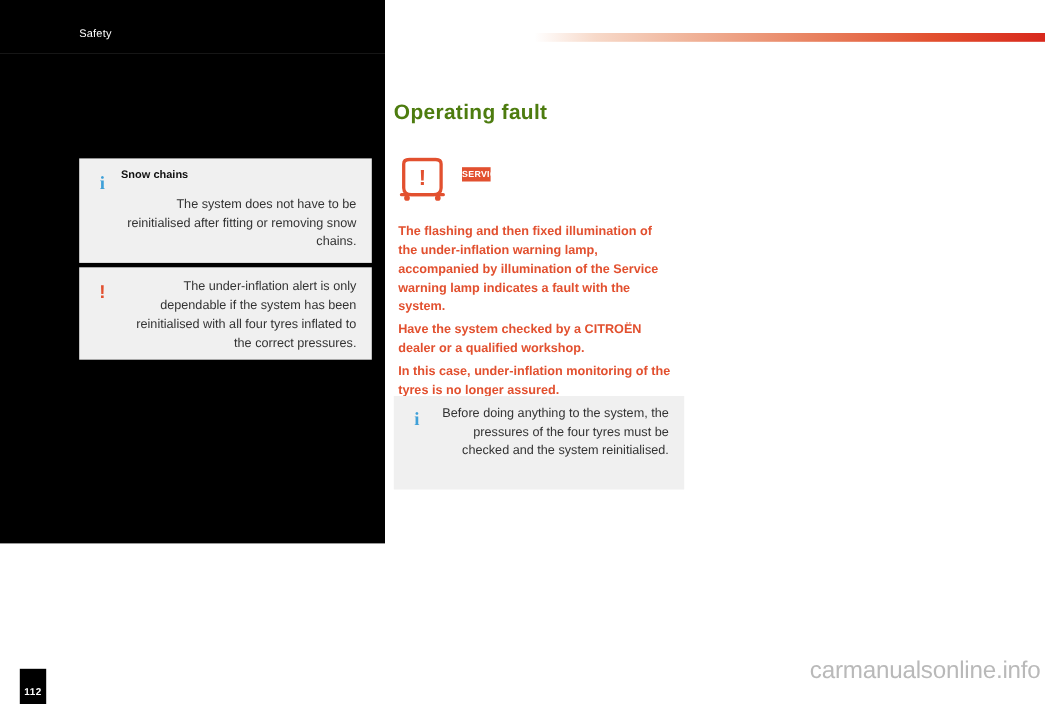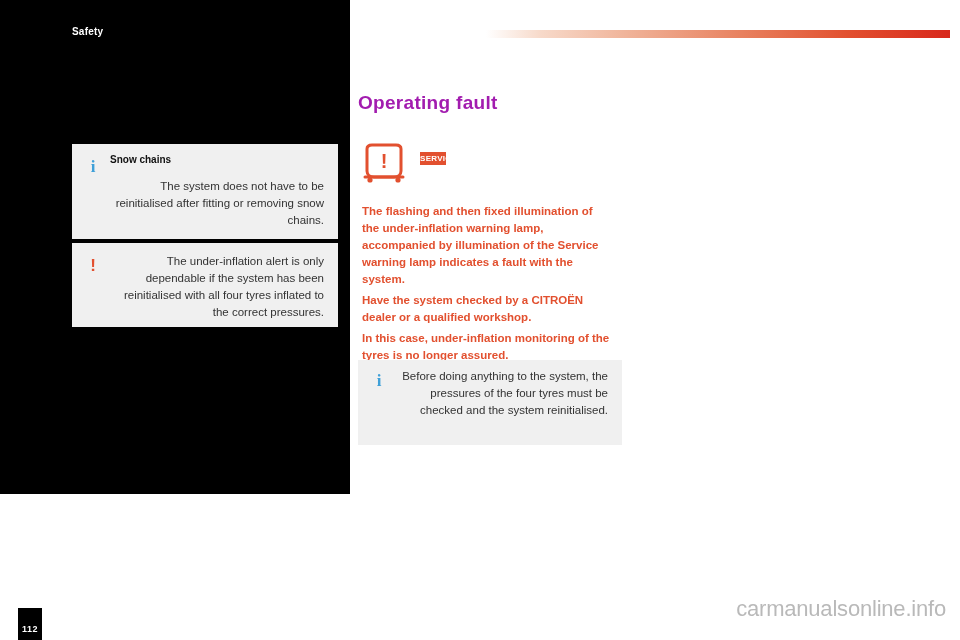--- a/index.html
+++ b/index.html
@@ -23,21 +23,21 @@
     top: 0;
     width: 350px;
     height: 49px;
     background: #000000;
   }
   .header-label {
     position: absolute;
     left: 72px;
     top: 26px;
     font-size: 10px;
-    font-weight: bold;
+    font-weight: normal;
     color: #ffffff;
     letter-spacing: 0.2px;
   }
   .header-bar {
     position: absolute;
     left: 486px;
     top: 30px;
     width: 464px;
     height: 8px;
     background: linear-gradient(to right, #ffffff 0%, #f7d9c9 12%, #f0b49a 30%, #e8815f 55%, #e2502f 78%, #d8281c 100%);
@@ -105,21 +105,21 @@
   }
   #under-inflation-box .ibtext { top: 10px; }
 
   
   .section-title {
     position: absolute;
     left: 358px;
     top: 92px;
     font-size: 19px;
     font-weight: bold;
-    color: #a21caf;
+    color: #4d7c0f;
     letter-spacing: 0.3px;
   }
 
   
   .lamp-icon {
     position: absolute;
     left: 361px;
     top: 143px;
     width: 46px;
     height: 40px;

